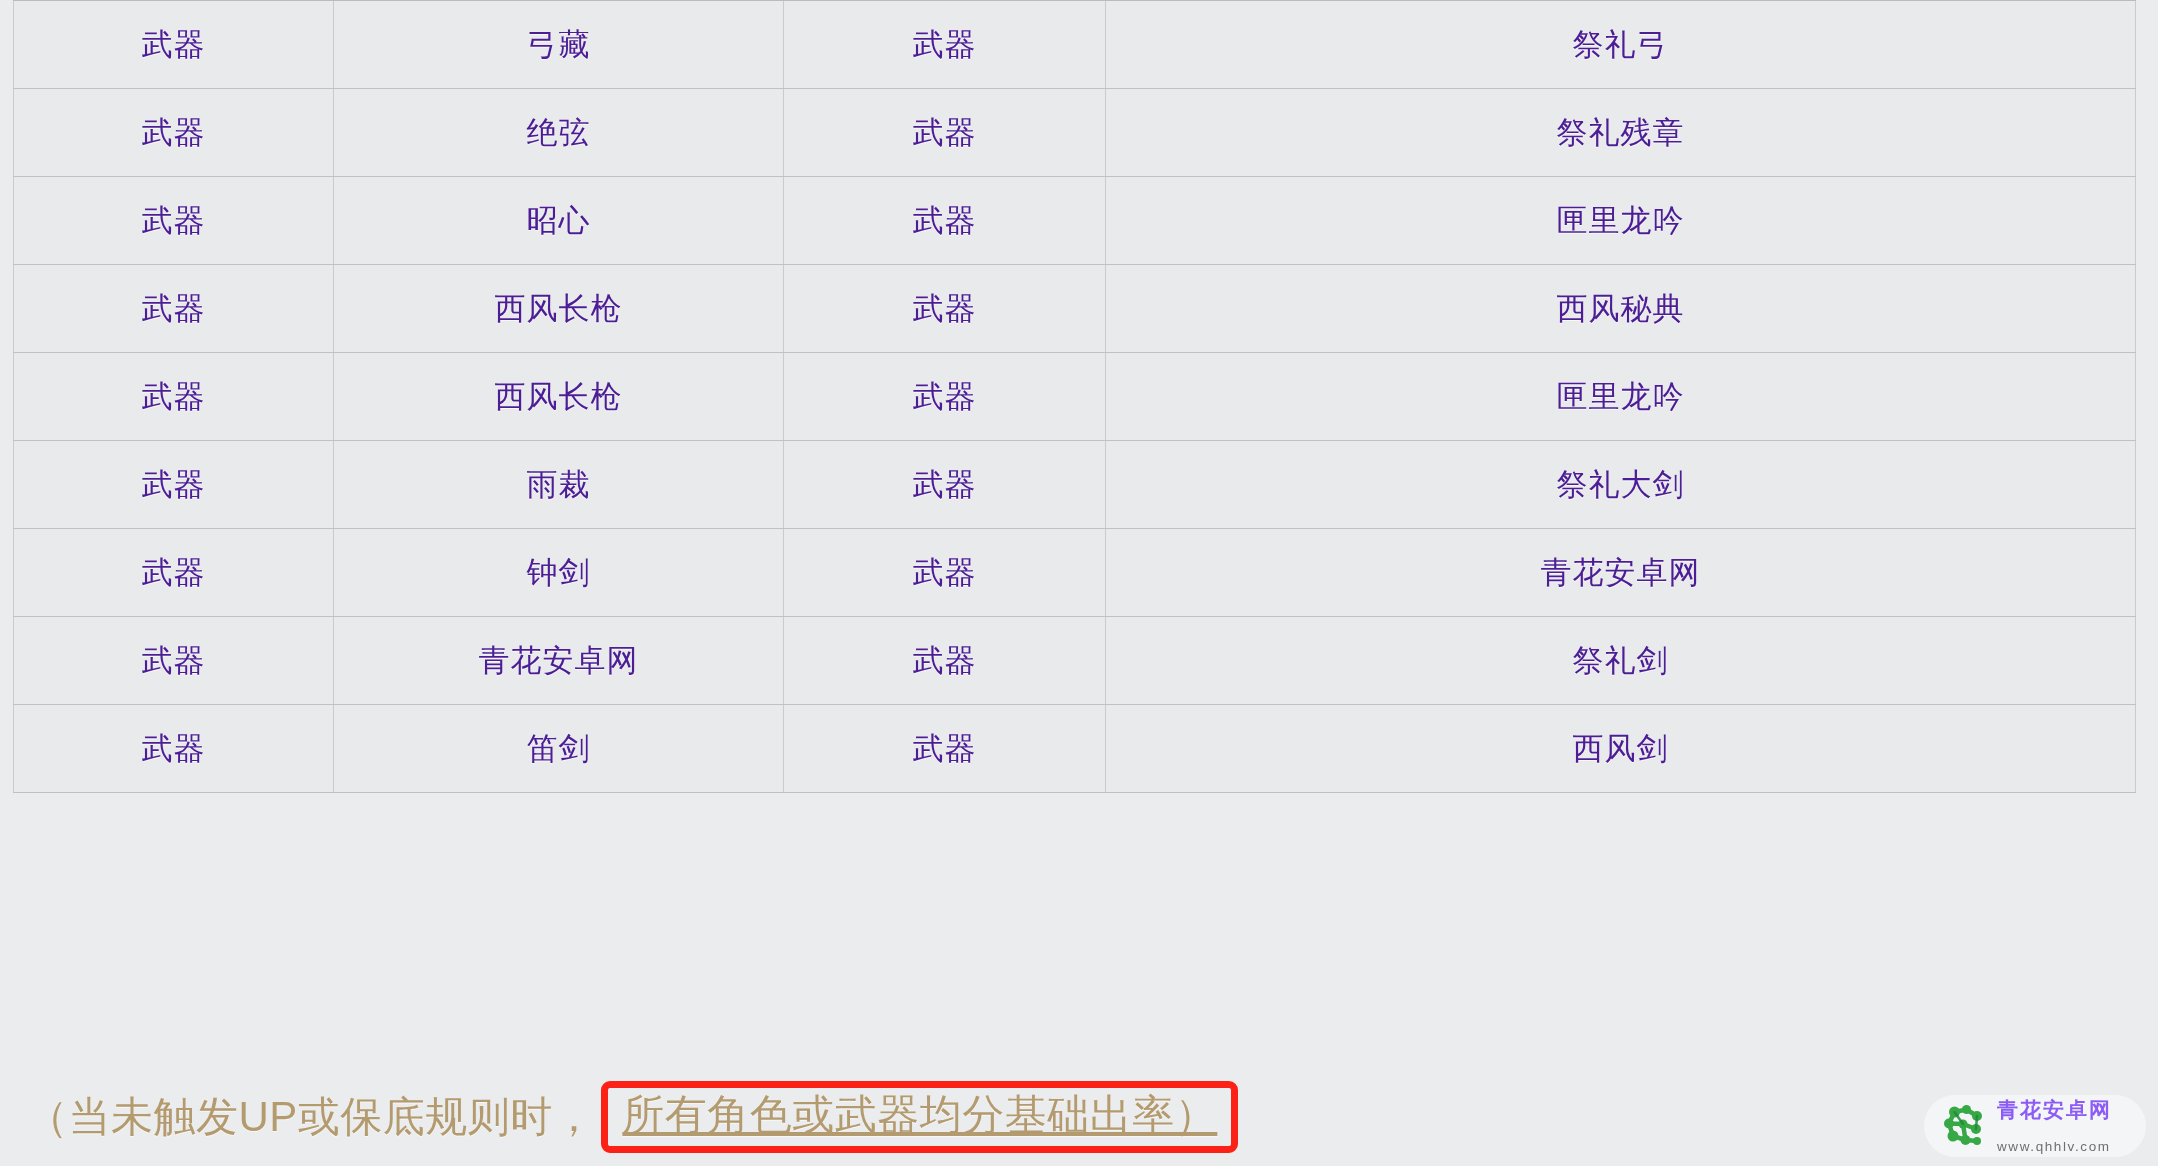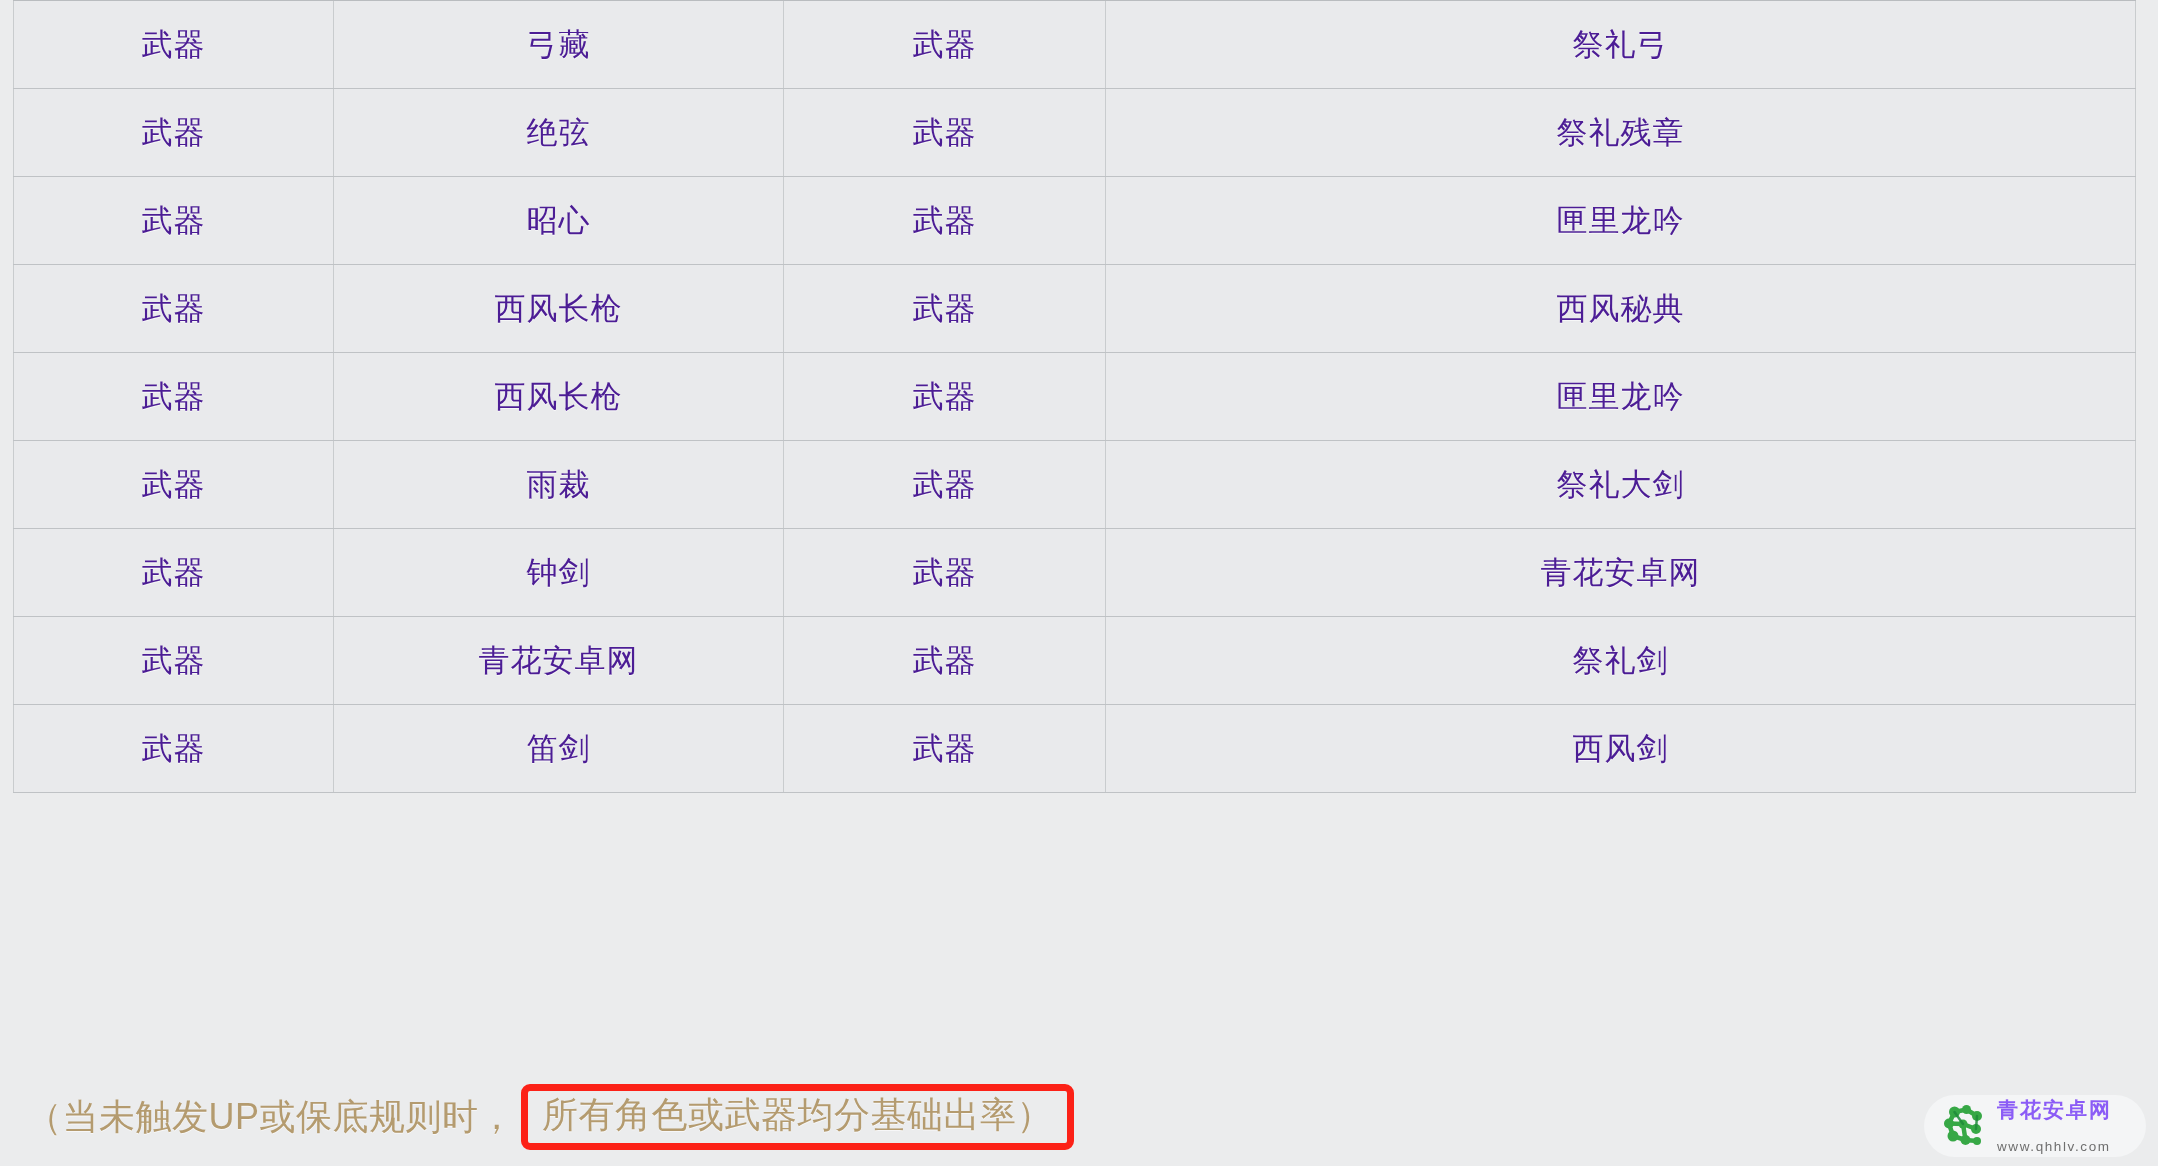--- a/index.html
+++ b/index.html
@@ -59,39 +59,40 @@
 
   
   .footer-note {
     position: absolute;
     left: 26px;
     top: 1086px;
     height: 62px;
     display: flex;
     align-items: center;
     color: #b49b6f;
-    font-size: 36px;
+    font-size: 42px;
     letter-spacing: 0.5px;
     white-space: nowrap;
     text-shadow: 0 1px 0 rgba(255,255,255,0.6);
   }
   .footer-note .seg-plain {
     display: inline-block;
   }
   .footer-note .seg-highlight {
     display: inline-flex;
     align-items: center;
     justify-content: center;
     box-sizing: border-box;
     margin-left: 6px;
     padding: 6px 14px 10px 14px;
     border: 7px solid #fc2117;
     border-radius: 9px;
     line-height: 1;
     color: #b49b6f;
+    text-decoration: underline;
   }
 
   
   .watermark {
     position: absolute;
     right: 12px;
     bottom: 9px;
     width: 222px;
     height: 62px;
     background: #f4f5f6;

